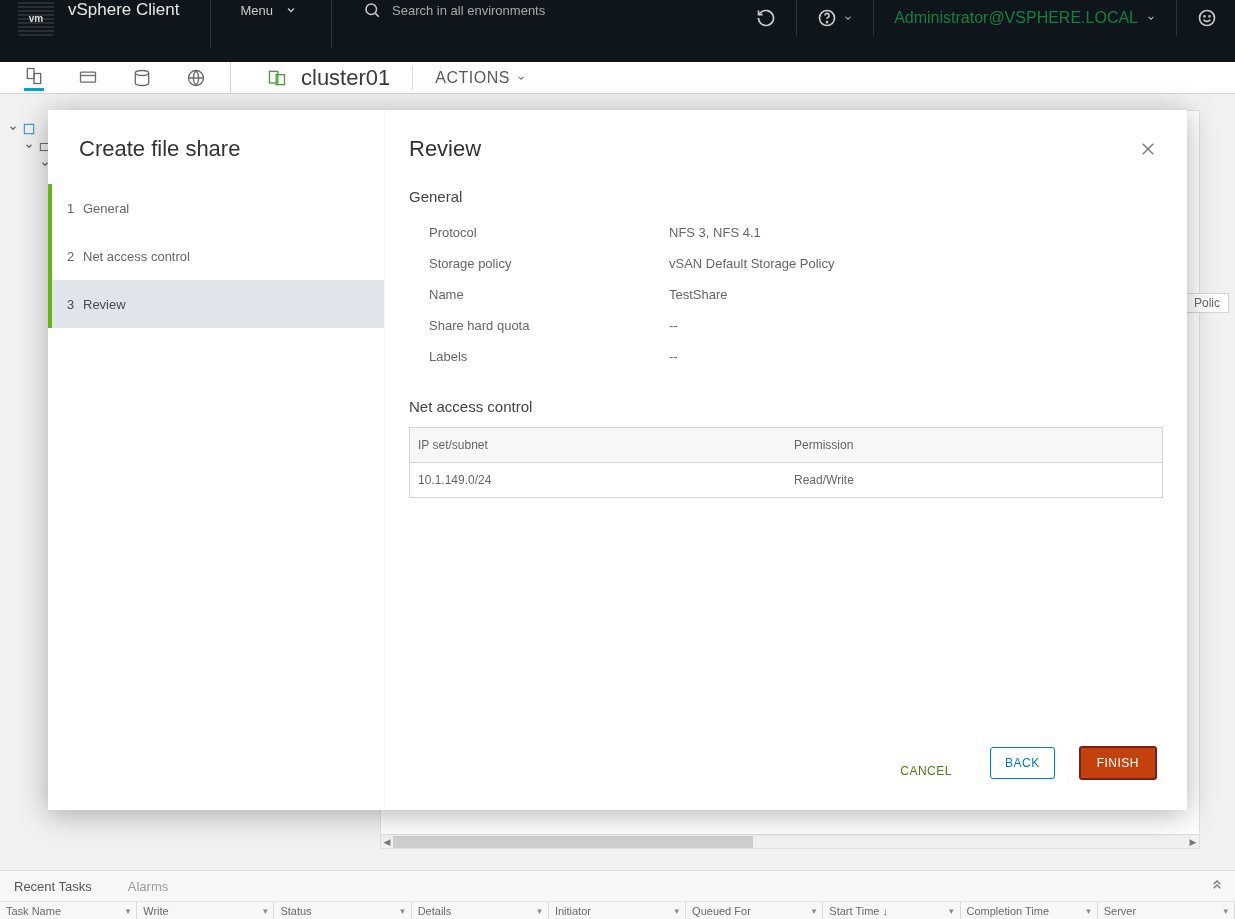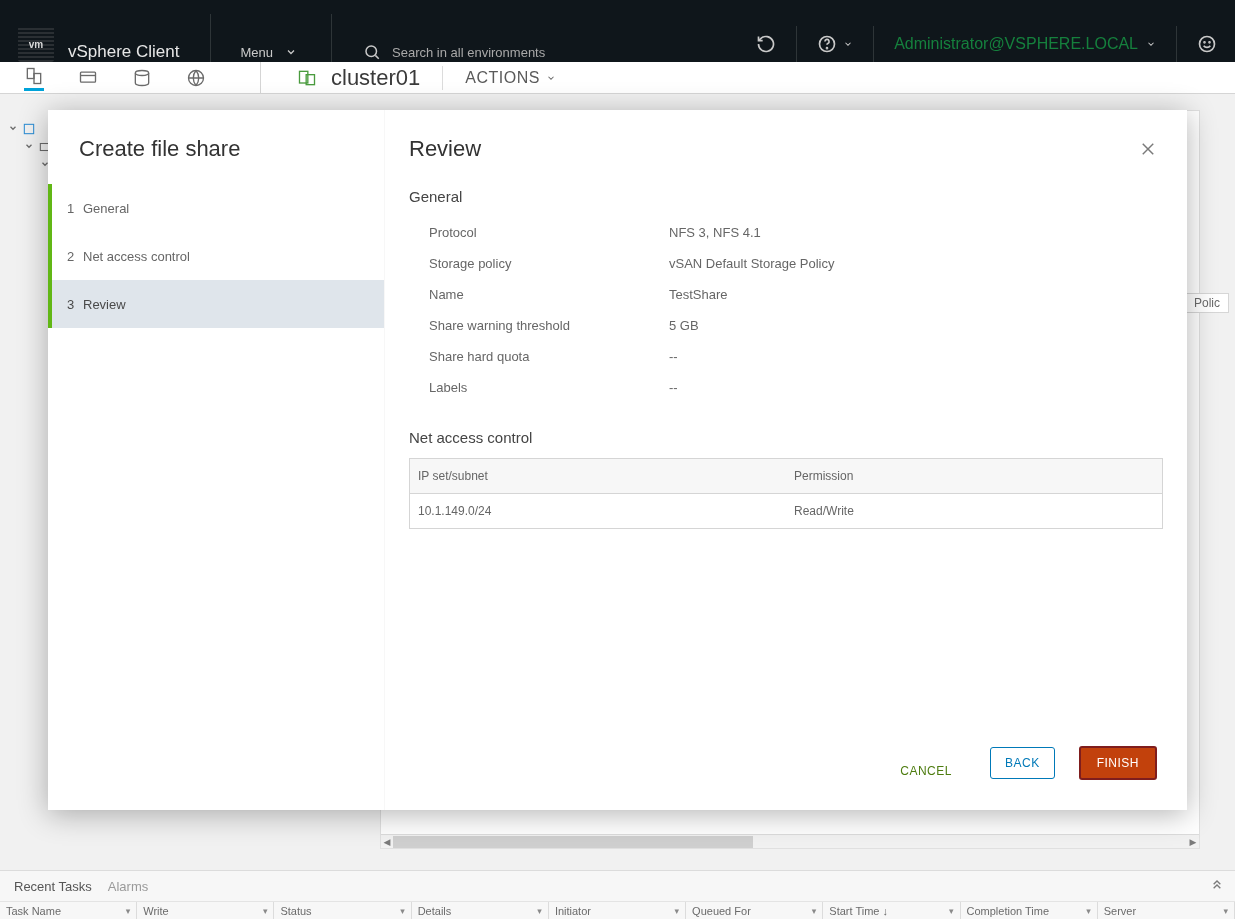--- a/index.html
+++ b/index.html
@@ -11,21 +11,21 @@
   width: 1235px;
   height: 919px;
   overflow: hidden;
   position: relative;
 }
 .topbar {
   height: 62px;
   background: #0f161b;
   color: #c9c9c9;
   display: flex;
-  align-items: flex-end;
+  align-items: flex-start;
   padding: 0 18px;
 }
 .logo-box {
   width: 36px; height: 36px;
   background: repeating-linear-gradient(0deg,#2a2f33 0 2px,#0f161b 2px 4px);
   border-radius: 3px;
   display: flex; align-items: center; justify-content: center;
   font-size: 10px; font-weight: bold; color: #dadada;
   margin-right: 14px;
 }
@@ -36,21 +36,21 @@
 .search-area { display: flex; align-items: center; padding-left: 30px; flex: 1; }
 .search-area input { background: transparent; border: none; color: #c9c9c9; font-size: 13px; width: 260px; }
 .search-area input::placeholder { color: #a9a9a9; }
 .top-right { display: flex; align-items: center; gap: 20px; }
 .ic { width: 20px; height: 20px; display: inline-flex; align-items: center; justify-content: center; }
 .user-lbl { color: #15803d; font-size: 16px; }
 svg { pointer-events: none; }
 
 .subhdr {
   height: 32px; background: #fff; border-bottom: 1px solid #d5d5d5;
-  display: flex; align-items: center; gap: 30px;
+  display: flex; align-items: center;
 }
 .side-icons { display: flex; align-items: center; gap: 34px; padding: 0 24px; height: 100%; }
 .side-icons .ic svg { stroke: #6b6b6b; }
 .side-icons .active { border-bottom: 3px solid #00a3d9; }
 .cluster-hdr { display: flex; align-items: center; padding-left: 20px; border-left: 1px solid #d5d5d5; height: 100%; gap: 14px; }
 .cluster-hdr .cname { font-size: 22px; color: #3a3a3a; }
 .actions-dd { font-size: 16px; letter-spacing: .5px; color: #5a5a5a; cursor: pointer; display: flex; align-items: center; gap: 6px; }
 
 .tree { position: absolute; top: 120px; left: 8px; font-size: 12px; color: #6b6b6b; }
 .tree .row { display: flex; align-items: center; gap: 4px; padding: 2px 0; }
@@ -106,21 +106,21 @@
 .wiz-footer { padding: 18px 30px 24px; display: flex; justify-content: flex-end; align-items: center; gap: 24px; }
 .btn { font-size: 12px; letter-spacing: .5px; padding: 8px 14px; cursor: pointer; border-radius: 3px; }
 .btn-text { color: #4d7c0f; background: transparent; border: none; margin-top: 16px; }
 .btn-outline { color: #0079b8; background: #fff; border: 1px solid #0079b8; }
 .btn-primary { color: #fff; background: #c2410c; border: 2px solid #7f1d1d; padding: 8px 16px; }
 
 .bottom-panel {
   position: absolute; bottom: 0; left: 0; right: 0; height: 49px;
   background: #f7f7f7; border-top: 1px solid #dcdcdc;
 }
-.bp-tabs { height: 30px; display: flex; align-items: center; padding: 0 14px; gap: 16px; }
+.bp-tabs { height: 30px; display: flex; align-items: center; padding: 0 14px; gap: 36px; }
 .bp-tab { font-size: 13px; color: #565656; cursor: pointer; }
 .bp-tab.inactive { color: #9a9a9a; }
 .bp-collapse { position: absolute; right: 10px; top: 4px; cursor: pointer; color: #7a7a7a; }
 .bp-cols {
   height: 19px; display: flex; align-items: center; border-top: 1px solid #e4e4e4;
   font-size: 11px; color: #6b6b6b; overflow: hidden;
 }
 .bp-col { display: flex; align-items: center; justify-content: space-between; border-right: 1px solid #dcdcdc; padding: 0 6px; height: 100%; flex: 1; }
 .bp-col .cd { font-size: 9px; color: #8a8a8a; }
 </style>
@@ -301,24 +301,20 @@
             <span class="k">Protocol</span>
             <span class="v">NFS 3, NFS 4.1</span>
           </div>
           <div class="kv">
             <span class="k">Storage policy</span>
             <span class="v">vSAN Default Storage Policy</span>
           </div>
           <div class="kv">
             <span class="k">Name</span>
             <span class="v">TestShare</span>
-          </div>
-          <div class="kv">
-            <span class="k">Share warning threshold</span>
-            <span class="v">5 GB</span>
           </div>
           <div class="kv">
             <span class="k">Share hard quota</span>
             <span class="v">--</span>
           </div>
           <div class="kv">
             <span class="k">Labels</span>
             <span class="v">--</span>
           </div>
         </div>

